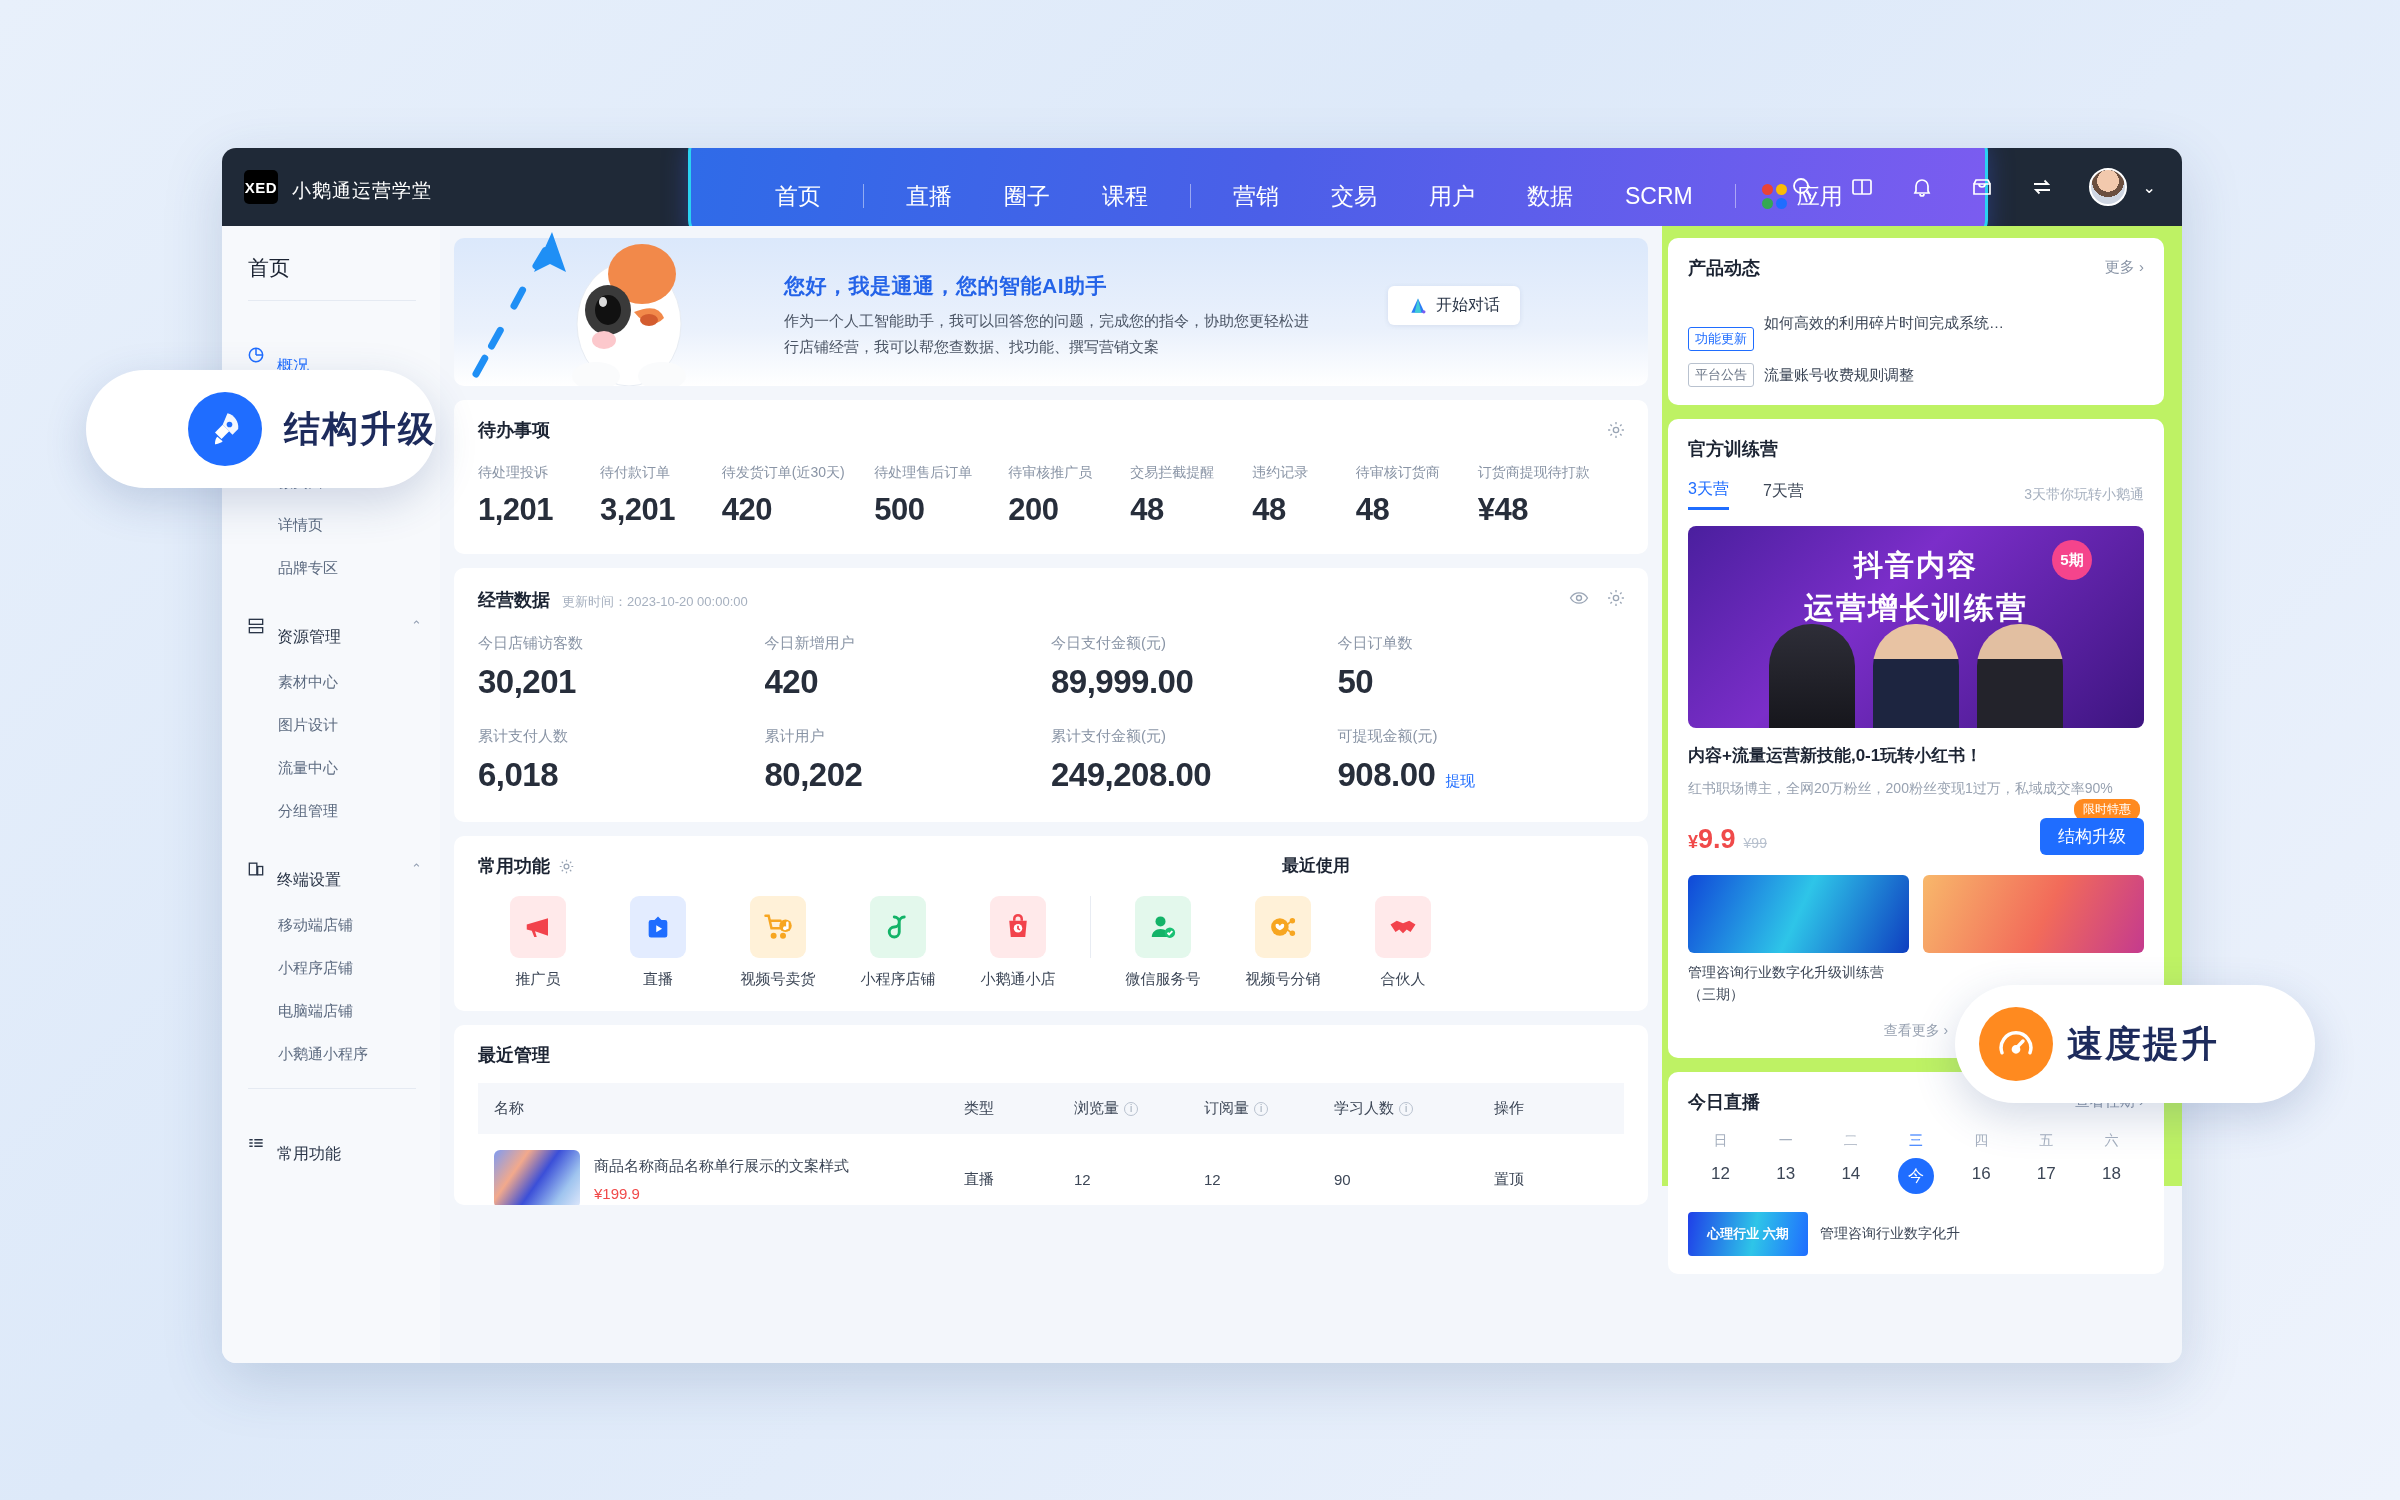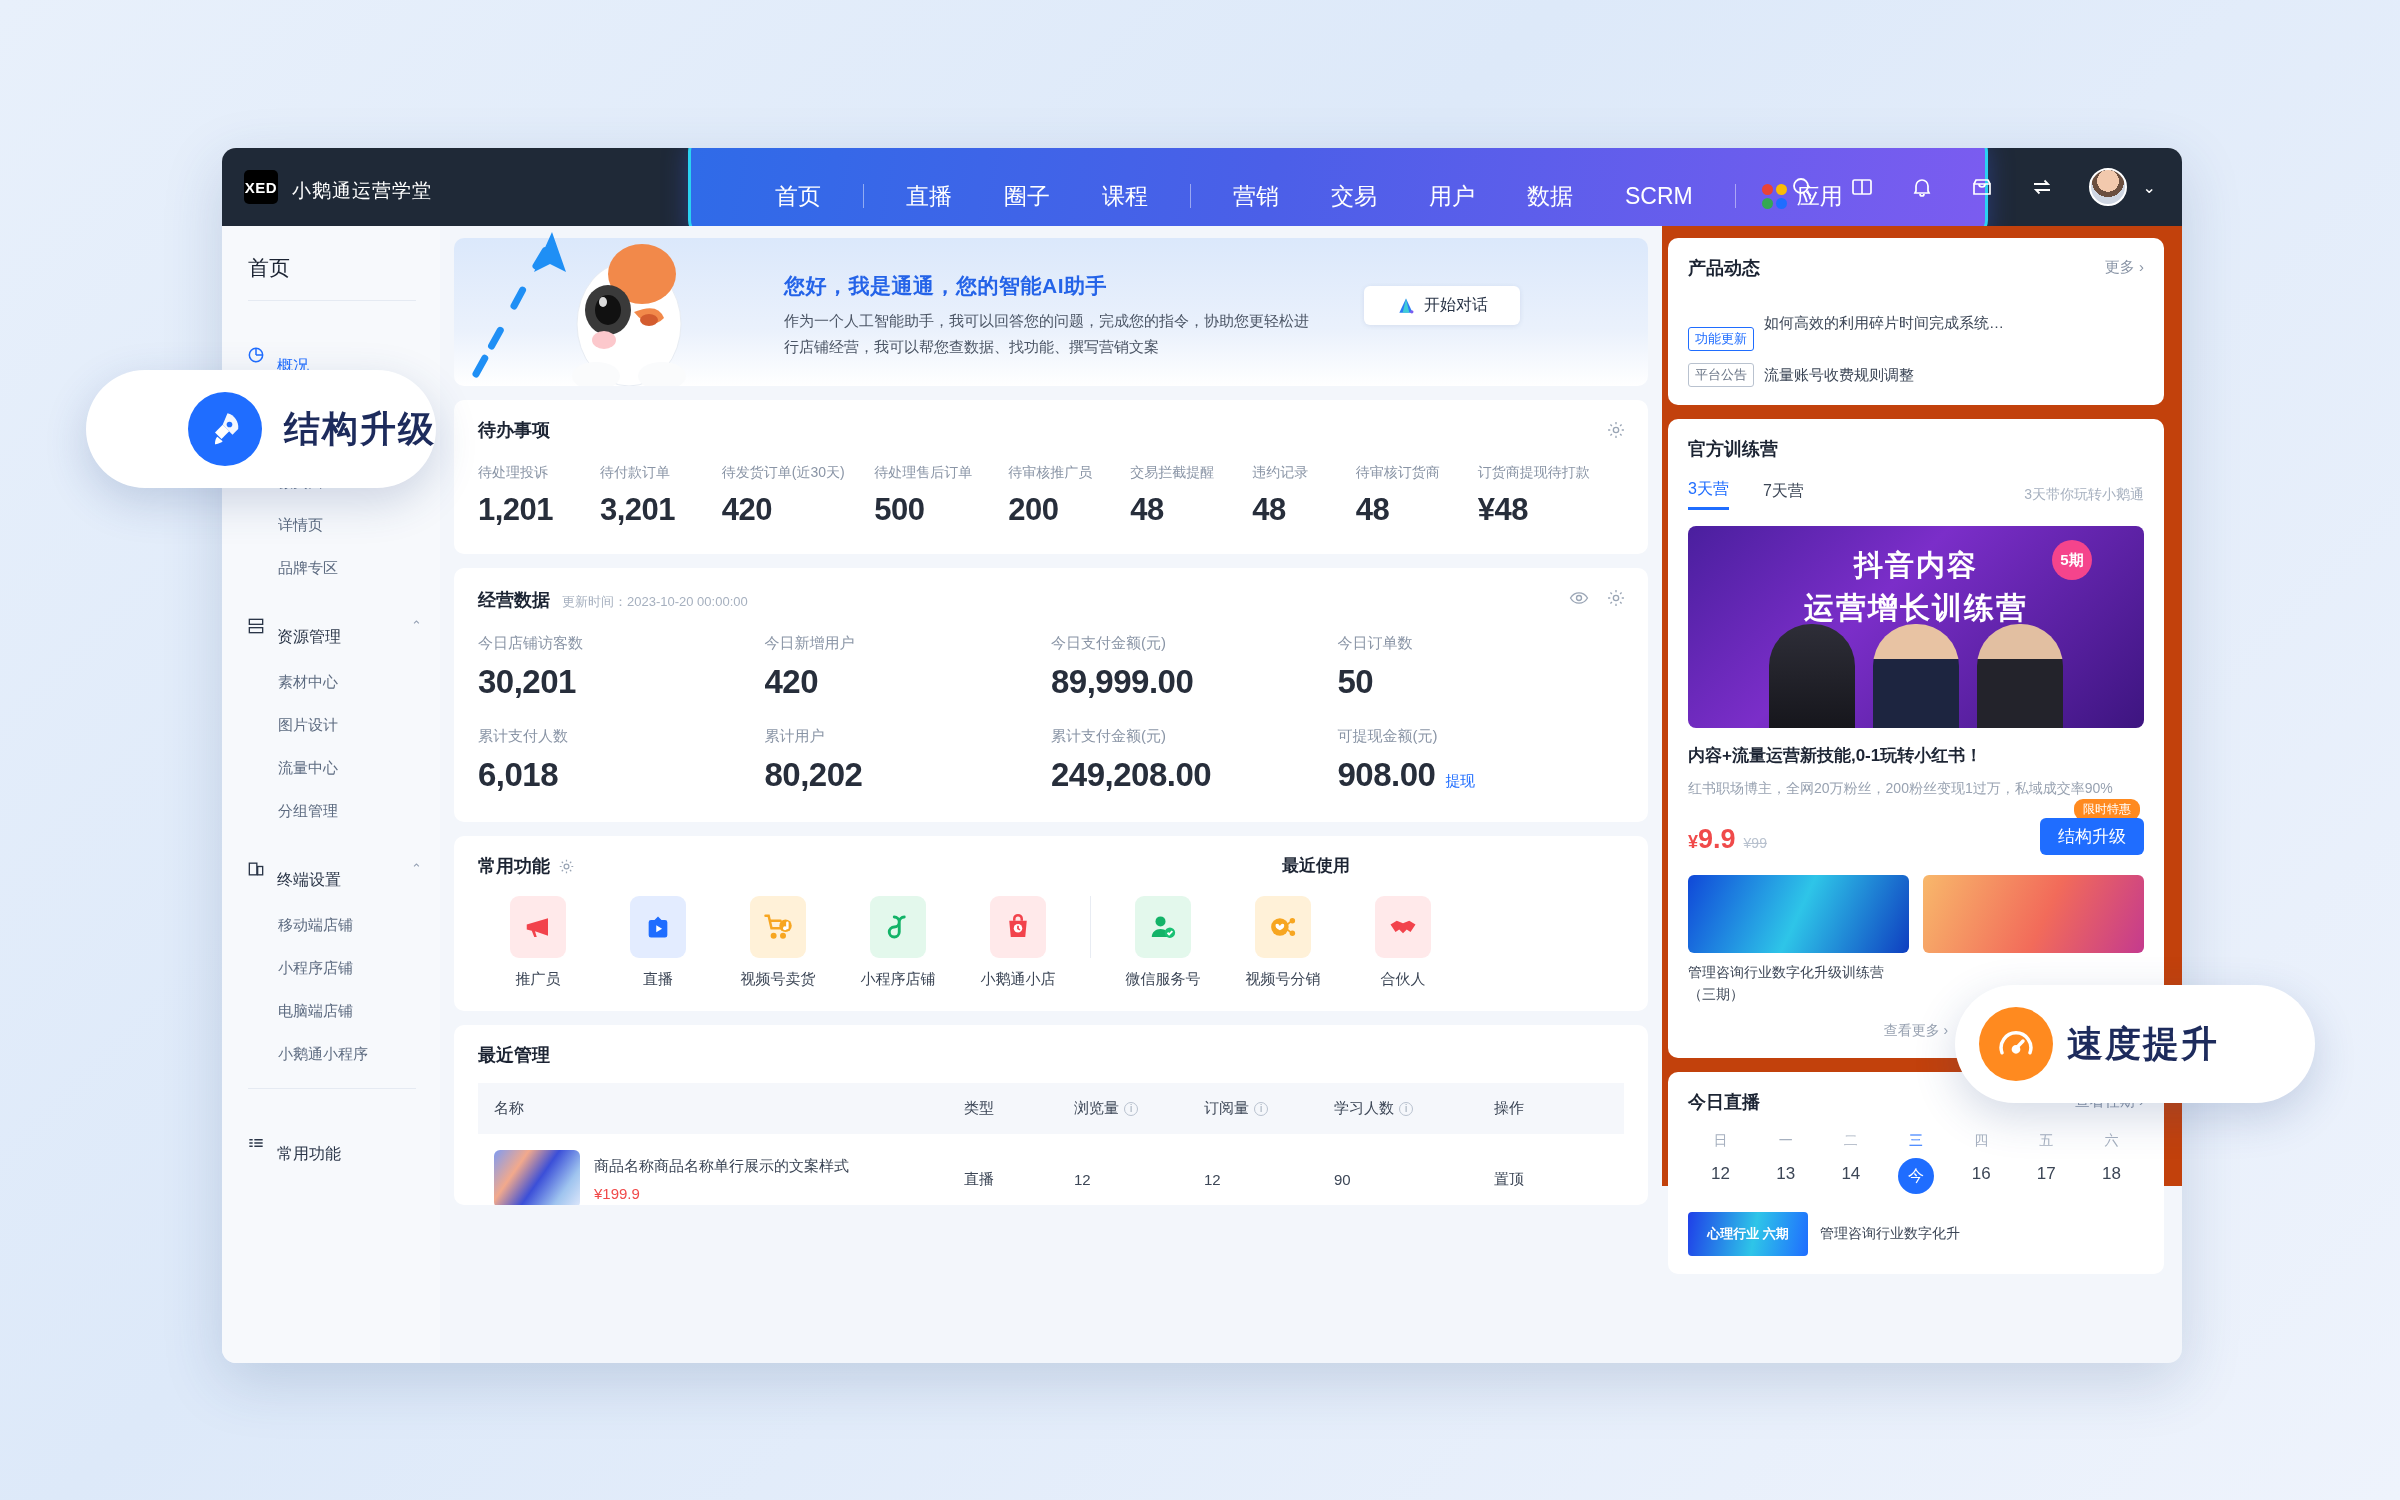--- a/index.html
+++ b/index.html
@@ -99,21 +99,21 @@
     background: linear-gradient(180deg,#dbe8fb 0%, #eaf1fc 62%, #ffffff 100%);
     display: flex; align-items: center; overflow: visible;
   }
   #ai-mascot { position: absolute; left: 80px; bottom: 0; width: 190px; height: 150px; }
   #ai-arrow { position: absolute; left: 10px; bottom: 8px; width: 110px; height: 150px; }
   #ai-text { margin-left: 330px; padding-top: 8px; }
   #ai-title { font-size: 21px; font-weight: 700; color: #2463e8; letter-spacing: .5px; }
   #ai-desc { font-size: 15px; color: #4b5565; line-height: 1.75; margin-top: 8px; max-width: 660px; }
   #ai-chat-btn {
     position: absolute; right: 128px; top: 48px;
-    background: #fff; border-radius: 6px; padding: 9px 32px;
+    background: #fff; border-radius: 6px; padding: 9px 20px;
     display: flex; align-items: center; gap: 8px; font-size: 16px; color: #2b3648;
     box-shadow: 0 1px 5px rgba(40,70,120,.10); cursor: pointer;
   }
 
   
   #todo-card { padding: 18px 24px 26px 24px; }
   .card-title { font-size: 18px; font-weight: 700; color: #1c2433; }
   #todo-grid { display: flex; margin-top: 22px; }
   .todo-cell { flex: 1 1 0; min-width: 0; }
   .todo-label { font-size: 14px; color: #8a95a6; white-space: nowrap; }
@@ -158,21 +158,21 @@
     width: 14px; height: 14px; border: 1px solid #b9c2cf; border-radius: 50%;
     font-size: 10px; color: #9aa5b5; margin-left: 5px; vertical-align: 1px;
   }
   #row-thumb { width: 86px; height: 58px; border-radius: 6px;
     background: linear-gradient(125deg,#7f9bf2 0%, #f2a98c 28%, #3b4fd8 52%, #9fc4ef 78%, #dfe8fb 100%); }
   .row-name { font-size: 15px; color: #3c4656; }
   .row-price { font-size: 15px; color: #f04a4a; margin-top: 9px; }
   .row-action { color: #1f6dff; cursor: pointer; }
 
   
-  #right { width: 520px; height: 960px; padding: 12px 18px 0 6px; background: #c2410c; }
+  #right { width: 520px; height: 960px; padding: 12px 18px 0 6px; background: #bef264; }
   .rcard { background: #fff; border-radius: 10px; margin-bottom: 14px; padding: 18px 20px; position: relative; }
   .rcard-title { font-size: 18px; font-weight: 700; color: #1c2433; }
   .rcard-more { position: absolute; right: 20px; top: 20px; font-size: 15px; color: #8a95a6; cursor: pointer; }
   .news-row { display: flex; align-items: center; gap: 10px; margin-top: 16px; }
   .news-tag { font-size: 13px; padding: 2px 6px; border-radius: 3px; border: 1px solid #b9c2cf; color: #6b7687; white-space: nowrap; }
   .news-tag.blue { border-color: #1f6dff; color: #1f6dff; margin-top: 31px; }
   .news-text { font-size: 15px; color: #3c4656; white-space: nowrap; overflow: hidden; text-overflow: ellipsis; }
 
   #camp-tabs { display: flex; align-items: center; margin-top: 18px; gap: 34px; }
   .camp-tab { font-size: 16px; color: #3c4656; cursor: pointer; padding-bottom: 7px; }

